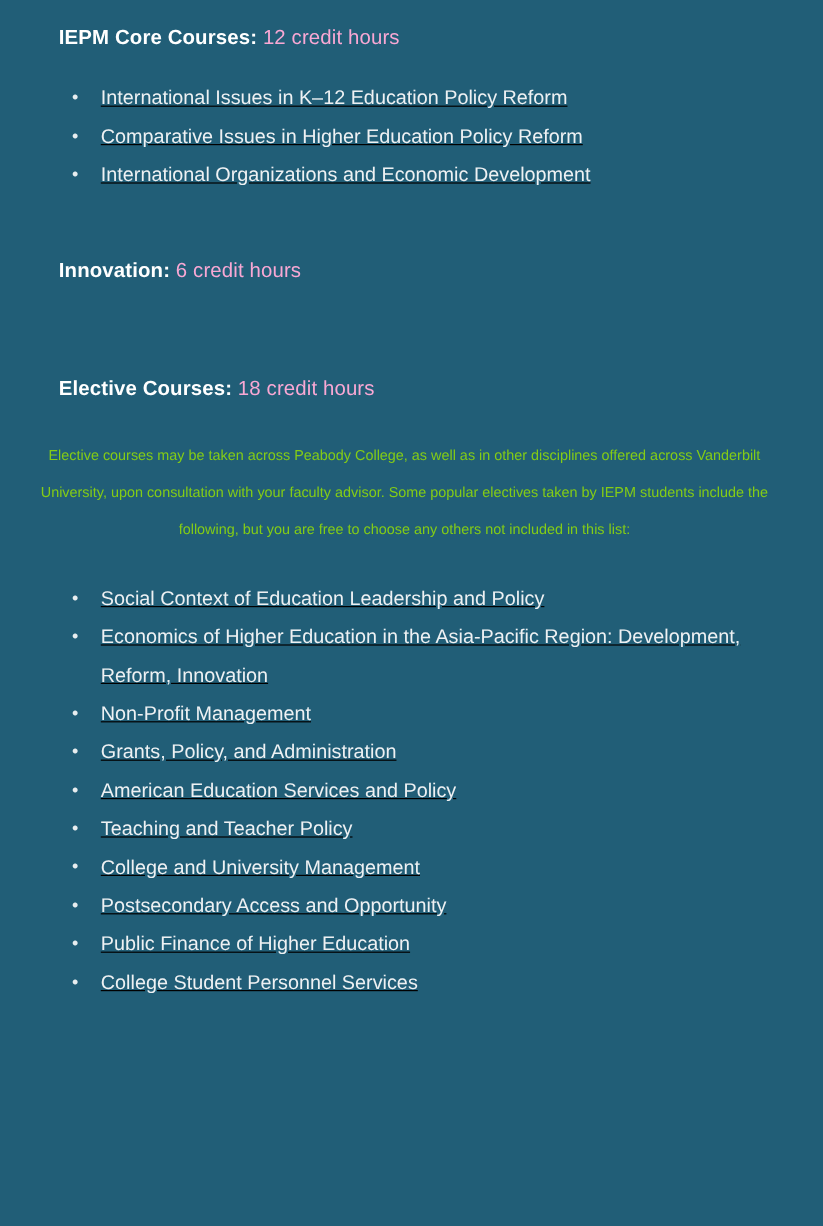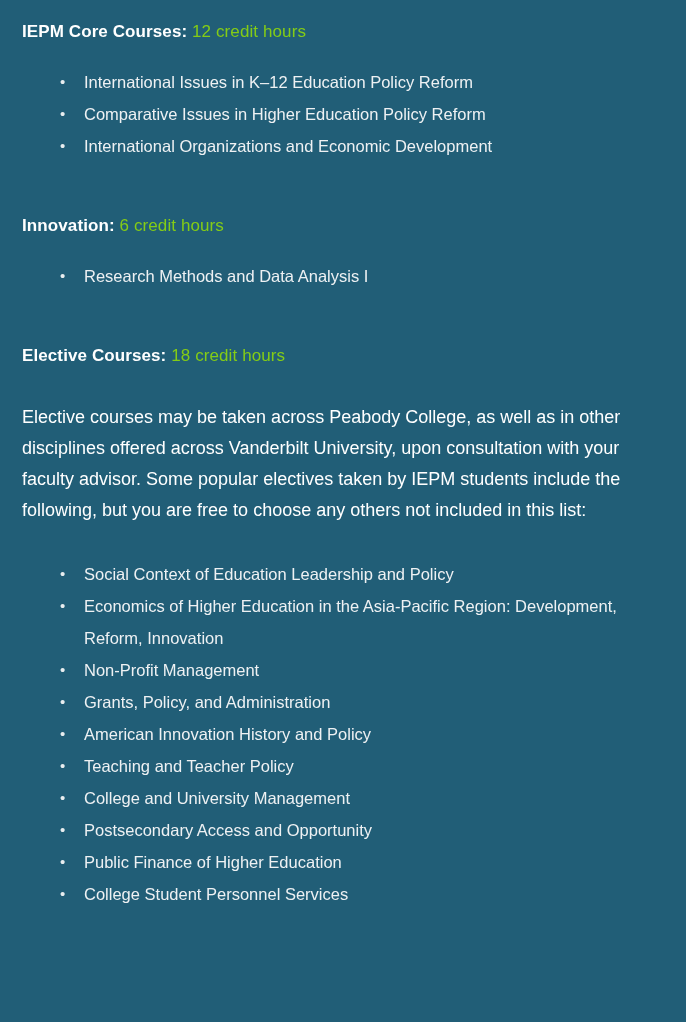--- a/index.html
+++ b/index.html
@@ -27,56 +27,58 @@
     color: #f2f5f6;
     font-size: 17px;
     line-height: 24px;
     padding-left: 22px;
     padding-right: 24px;
     letter-spacing: 0.1px;
   }
   .section-heading .label {
     font-weight: bold;
     color: #ffffff;
+    margin-left: 27px;
   }
   .section-heading .value {
     font-weight: normal;
-    color: #84cc16;
+    color: #f9a8d4;
   }
 
   ul.course-list {
     list-style: none;
     margin: 0;
     padding: 0;
+    text-decoration: underline;
   }
   ul.course-list li {
     position: relative;
     color: #eef1f3;
     font-size: 16.5px;
     line-height: 32px;
     padding-left: 84px;
     padding-right: 30px;
   }
   ul.course-list li::before {
     content: "\2022";
     position: absolute;
     left: 60px;
     top: 0;
     font-size: 15px;
     line-height: 32px;
     color: #e8edef;
   }
 
   .body-paragraph {
-    color: #ffffff;
-    font-size: 18px;
+    color: #84cc16;
+    font-size: 12px;
     line-height: 31px;
     padding-left: 22px;
     padding-right: 34px;
-    text-align: left;
+    text-align: center;
   }
 
   
   .block-core-heading { padding-top: 20px; }
   .gap-core-list      { height: 22px; }
   .gap-after-core     { height: 52px; }
   .gap-meth-list      { height: 22px; }
   .gap-after-meth     { height: 52px; }
   .gap-elective-para  { height: 16px; }
   .gap-para-list      { height: 14px; }
@@ -102,42 +104,41 @@
   <div class="gap-after-core"></div>
 
   <div class="section-heading">
     <span class="label">Innovation:</span>
     <span class="value">6 credit hours</span>
   </div>
 
   <div class="gap-meth-list"></div>
 
   <ul class="course-list">
-    <li>Research Methods and Data Analysis I</li>
   </ul>
 
   <div class="gap-after-meth"></div>
 
   <div class="section-heading">
     <span class="label">Elective Courses:</span>
     <span class="value">18 credit hours</span>
   </div>
 
   <div class="gap-elective-para"></div>
 
   <p class="body-paragraph">Elective courses may be taken across Peabody College, as well as in other disciplines offered across Vanderbilt University, upon consultation with your faculty advisor. Some popular electives taken by IEPM students include the following, but you are free to choose any others not included in this list:</p>
 
   <div class="gap-para-list"></div>
 
   <ul class="course-list">
     <li>Social Context of Education Leadership and Policy</li>
     <li>Economics of Higher Education in the Asia-Pacific Region: Development, Reform, Innovation</li>
     <li>Non-Profit Management</li>
     <li>Grants, Policy, and Administration</li>
-    <li>American Innovation History and Policy</li>
+    <li>American Education Services and Policy</li>
     <li>Teaching and Teacher Policy</li>
     <li>College and University Management</li>
     <li>Postsecondary Access and Opportunity</li>
     <li>Public Finance of Higher Education</li>
     <li>College Student Personnel Services</li>
   </ul>
 
 </div>
 
 </body></html>

